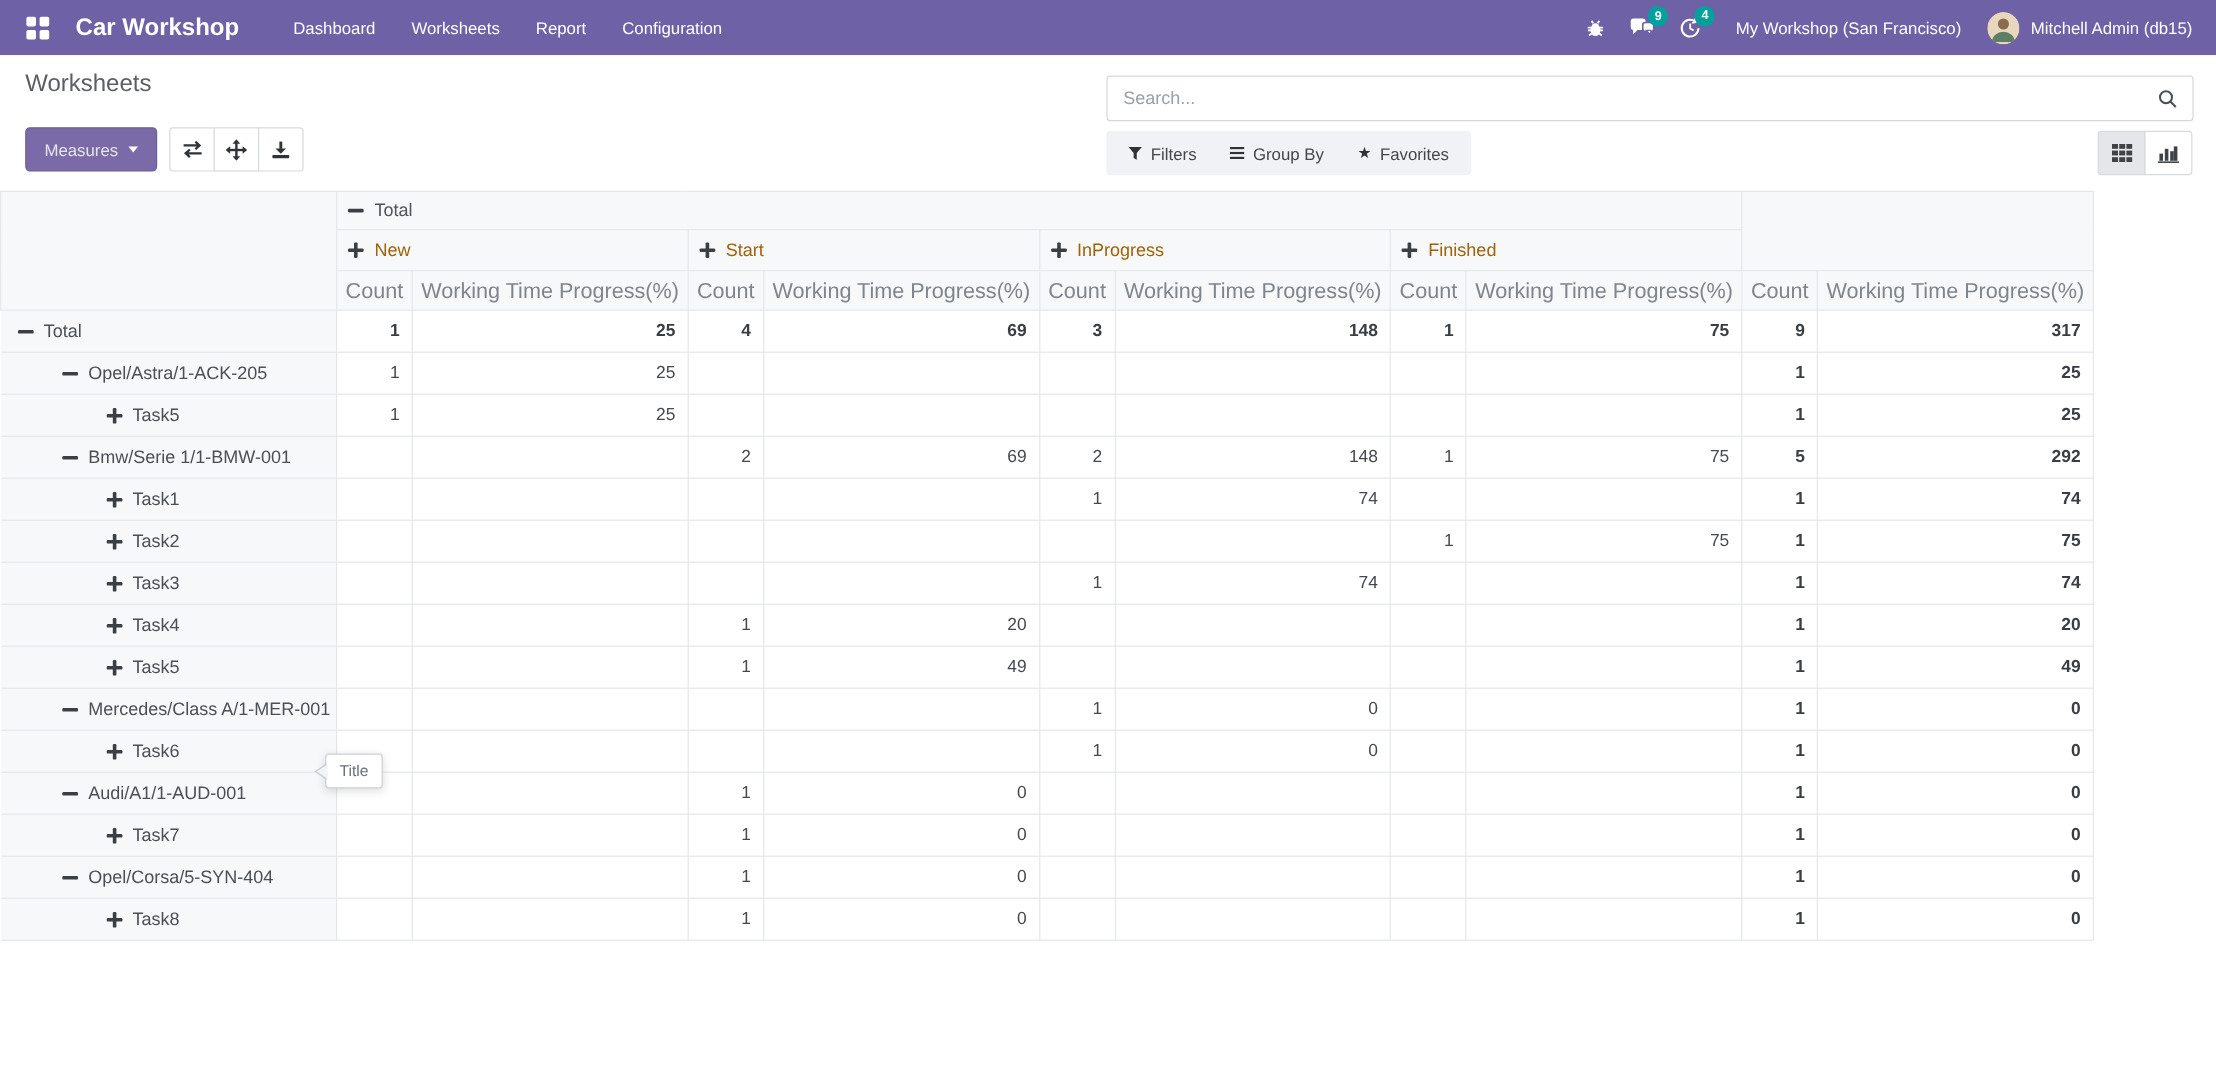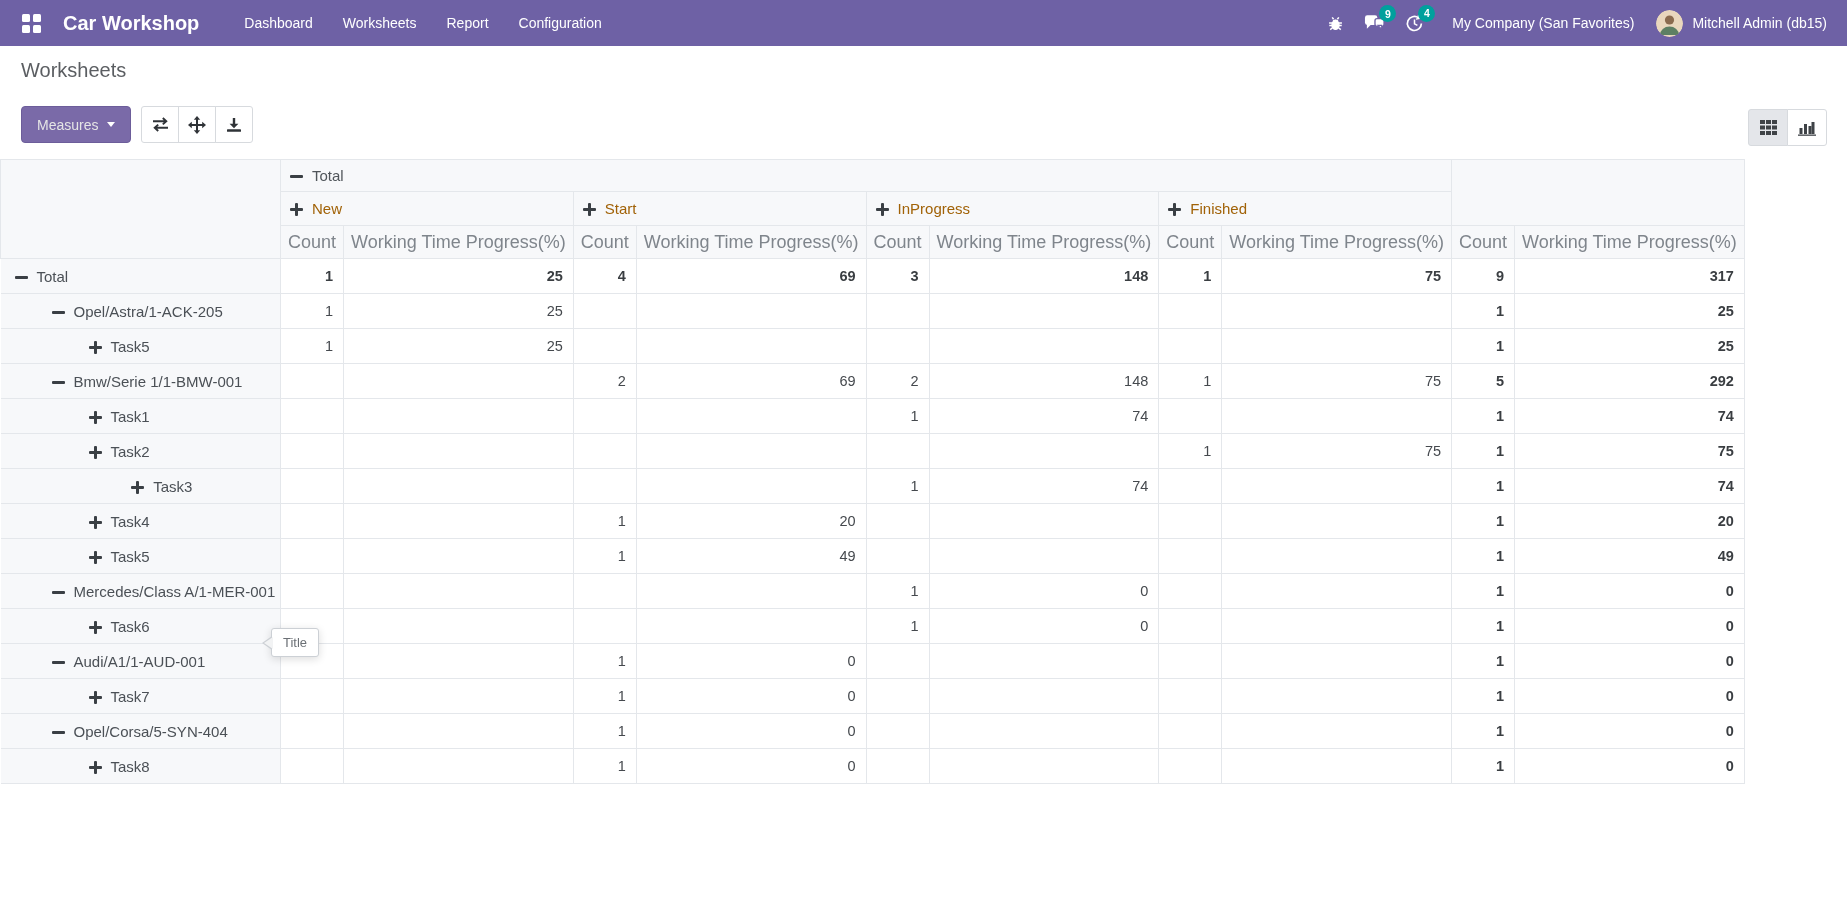--- a/index.html
+++ b/index.html
@@ -119,21 +119,21 @@
       <span class="badge">9</span>
     </div>
     <div class="sys-icon">
       <svg width="19" height="19" viewBox="0 0 19 19" fill="none" stroke="#fff" stroke-width="1.7">
         <path d="M16.4 9.5 A7 7 0 1 1 13.5 3.8"></path>
         <path d="M13.2 1.4 L14 4.4 L11 5.1" stroke-width="1.4"></path>
         <path d="M9.5 5.5 V9.8 L12.4 11.4" stroke-width="1.5"></path>
       </svg>
       <span class="badge">4</span>
     </div>
-    <div class="company">My Company (San Favorites)</div>
+    <div class="company">My Workshop (San Francisco)</div>
     <div class="avatar">
       <svg width="27" height="27" viewBox="0 0 27 27">
         <circle cx="13.5" cy="13.5" r="13.5" fill="#e9d7bd"></circle>
         <circle cx="13.5" cy="10" r="4.6" fill="#8a6b4e"></circle>
         <path d="M4 25 a9.5 8.5 0 0 1 19 0 Z" fill="#5d7f63"></path>
       </svg>
     </div>
     <div class="user">Mitchell Admin (db15)</div>
   </div>
 </header>
@@ -165,21 +165,50 @@
     </button>
     <button class="tool-btn">
       <svg width="16" height="16" viewBox="0 0 16 16" fill="#2f3337">
         <rect x="6.8" y="1" width="2.4" height="6"></rect>
         <path d="M8 11.2 L3.6 6.8 H12.4 Z"></path>
         <rect x="1" y="12.2" width="14" height="2.6" rx="0.6"></rect>
       </svg>
     </button>
   </div>
 
-
+  <div class="search-box">
+    <input class="search-input" type="text" placeholder="Search..." style="">
+    <button class="search-btn">
+      <svg width="17" height="17" viewBox="0 0 17 17" fill="none" stroke="#4a4f54" stroke-width="1.7">
+        <circle cx="7" cy="7" r="5"></circle>
+          <path d="M10.8 10.8 L15.2 15.2"></path>
+      </svg>
+    </button>
+  </div>
+
+  <div class="filter-bar">
+    <button class="filter-btn">
+      <svg class="glyph" width="12" height="12" viewBox="0 0 12 12" fill="#2f3337">
+        <path d="M0.5 0.5 H11.5 L7.3 5.5 V11.2 L4.7 9.6 V5.5 Z"></path>
+      </svg>
+      <span>Filters</span>
+    </button>
+    <button class="filter-btn">
+      <svg class="glyph" width="12" height="11" viewBox="0 0 12 11" fill="#2f3337">
+        <rect x="0" y="0.5" width="12" height="1.8"></rect>
+          <rect x="0" y="4.6" width="12" height="1.8"></rect>
+          <rect x="0" y="8.7" width="12" height="1.8"></rect>
+      </svg>
+      <span>Group By</span>
+    </button>
+    <button class="filter-btn">
+      <span class="glyph">★</span>
+      <span>Favorites</span>
+    </button>
+  </div>
 
   <div class="view-switcher">
     <button class="vs-btn active">
       <svg width="17" height="15" viewBox="0 0 17 15" fill="#3f4347">
         <rect x="0" y="0" width="5" height="4"></rect>
           <rect x="6" y="0" width="5" height="4"></rect>
           <rect x="12" y="0" width="5" height="4"></rect>
         <rect x="0" y="5.5" width="5" height="4"></rect>
           <rect x="6" y="5.5" width="5" height="4"></rect>
           <rect x="12" y="5.5" width="5" height="4"></rect>
@@ -315,21 +344,21 @@
           <td></td>
           <td></td>
           <td></td>
           <td></td>
           <td>1</td>
           <td>75</td>
           <td class="b">1</td>
           <td class="b">75</td>
         </tr>
         <tr>
-          <th class="row-head" style="padding-left: 44px; text-align: center;"><span class="exp plus"></span><span>Task3</span></th>
+          <th class="row-head" style="padding-left: 88px;"><span class="exp plus"></span><span>Task3</span></th>
           <td></td>
           <td></td>
           <td></td>
           <td></td>
           <td>1</td>
           <td>74</td>
           <td></td>
           <td></td>
           <td class="b">1</td>
           <td class="b">74</td>

